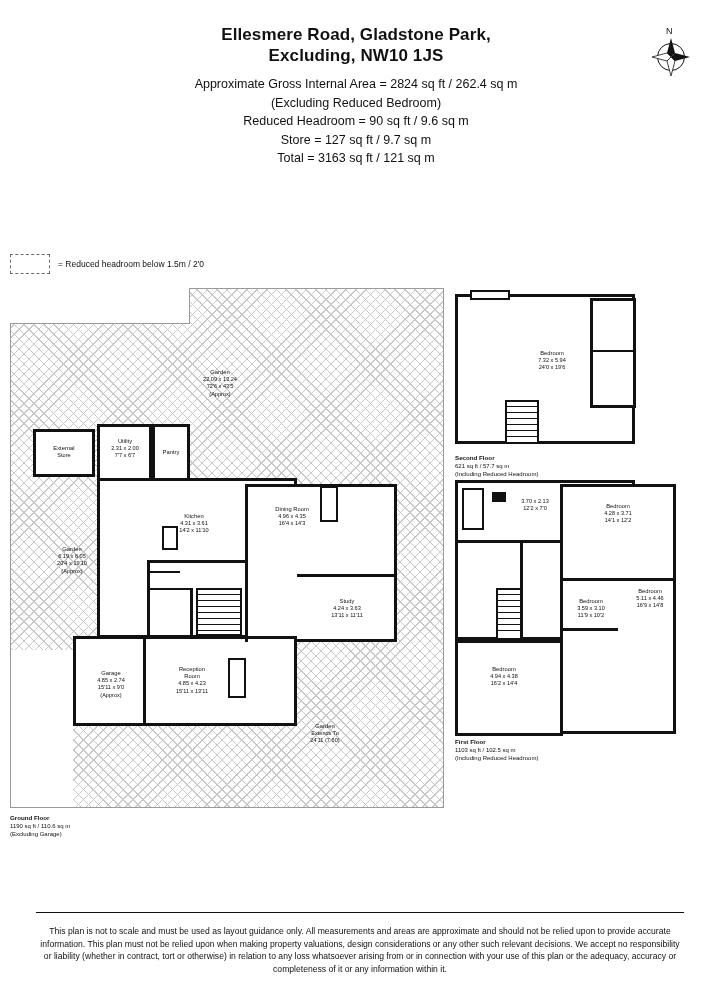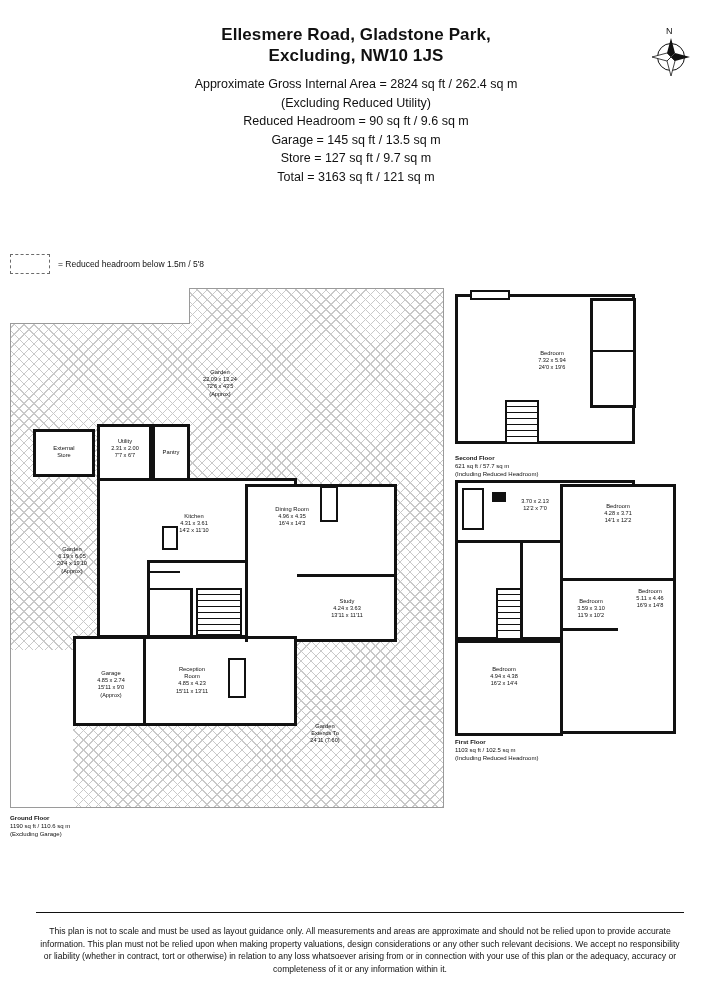--- a/index.html
+++ b/index.html
@@ -80,42 +80,41 @@
 
 <div class="page">
 
   <div class="header">
     <div class="title">
       <div>Ellesmere Road, Gladstone Park,</div>
       <div>Excluding, NW10 1JS</div>
     </div>
     <div class="subs">
       <div>Approximate Gross Internal Area = 2824 sq ft / 262.4 sq m</div>
-      <div>(Excluding Reduced Utility)</div>
+      <div>(Excluding Reduced Bedroom)</div>
       <div>Reduced Headroom = 90 sq ft / 9.6 sq m</div>
-      <div>Garage = 145 sq ft / 13.5 sq m</div>
       <div>Store = 127 sq ft / 9.7 sq m</div>
       <div>Total = 3163 sq ft / 121 sq m</div>
     </div>
   </div>
 
   <div class="compass">
     <div class="n">N</div>
     <svg width="42" height="42" viewBox="0 0 42 42">
       <circle cx="21" cy="21" r="13.5" fill="none" stroke="#111" stroke-width="1"></circle>
       <polygon points="21,2 25,17 21,21 17,17" fill="#111"></polygon>
       <polygon points="21,40 25,25 21,21 17,25" fill="#fff" stroke="#111" stroke-width="0.8"></polygon>
       <polygon points="2,21 17,25 21,21 17,17" fill="#fff" stroke="#111" stroke-width="0.8"></polygon>
       <polygon points="40,21 25,25 21,21 25,17" fill="#111"></polygon>
     </svg>
   </div>
 
   <div class="legend">
     <div class="swatch"></div>
-    <div class="legend-text">= Reduced headroom below 1.5m / 5'8</div>
+    <div class="legend-text">= Reduced headroom below 1.5m / 2'0</div>
   </div>
 
   <div class="plan">
 
     <div class="garden-plot"></div>
     <div class="garden-notch"></div>
     <div class="white" style="left:11px; top:362px; width:62px; height:157px;"></div>
 
     <div class="lbl" style="left:180px; top:81px; width:80px;">
       <div class="nm">Garden</div>

